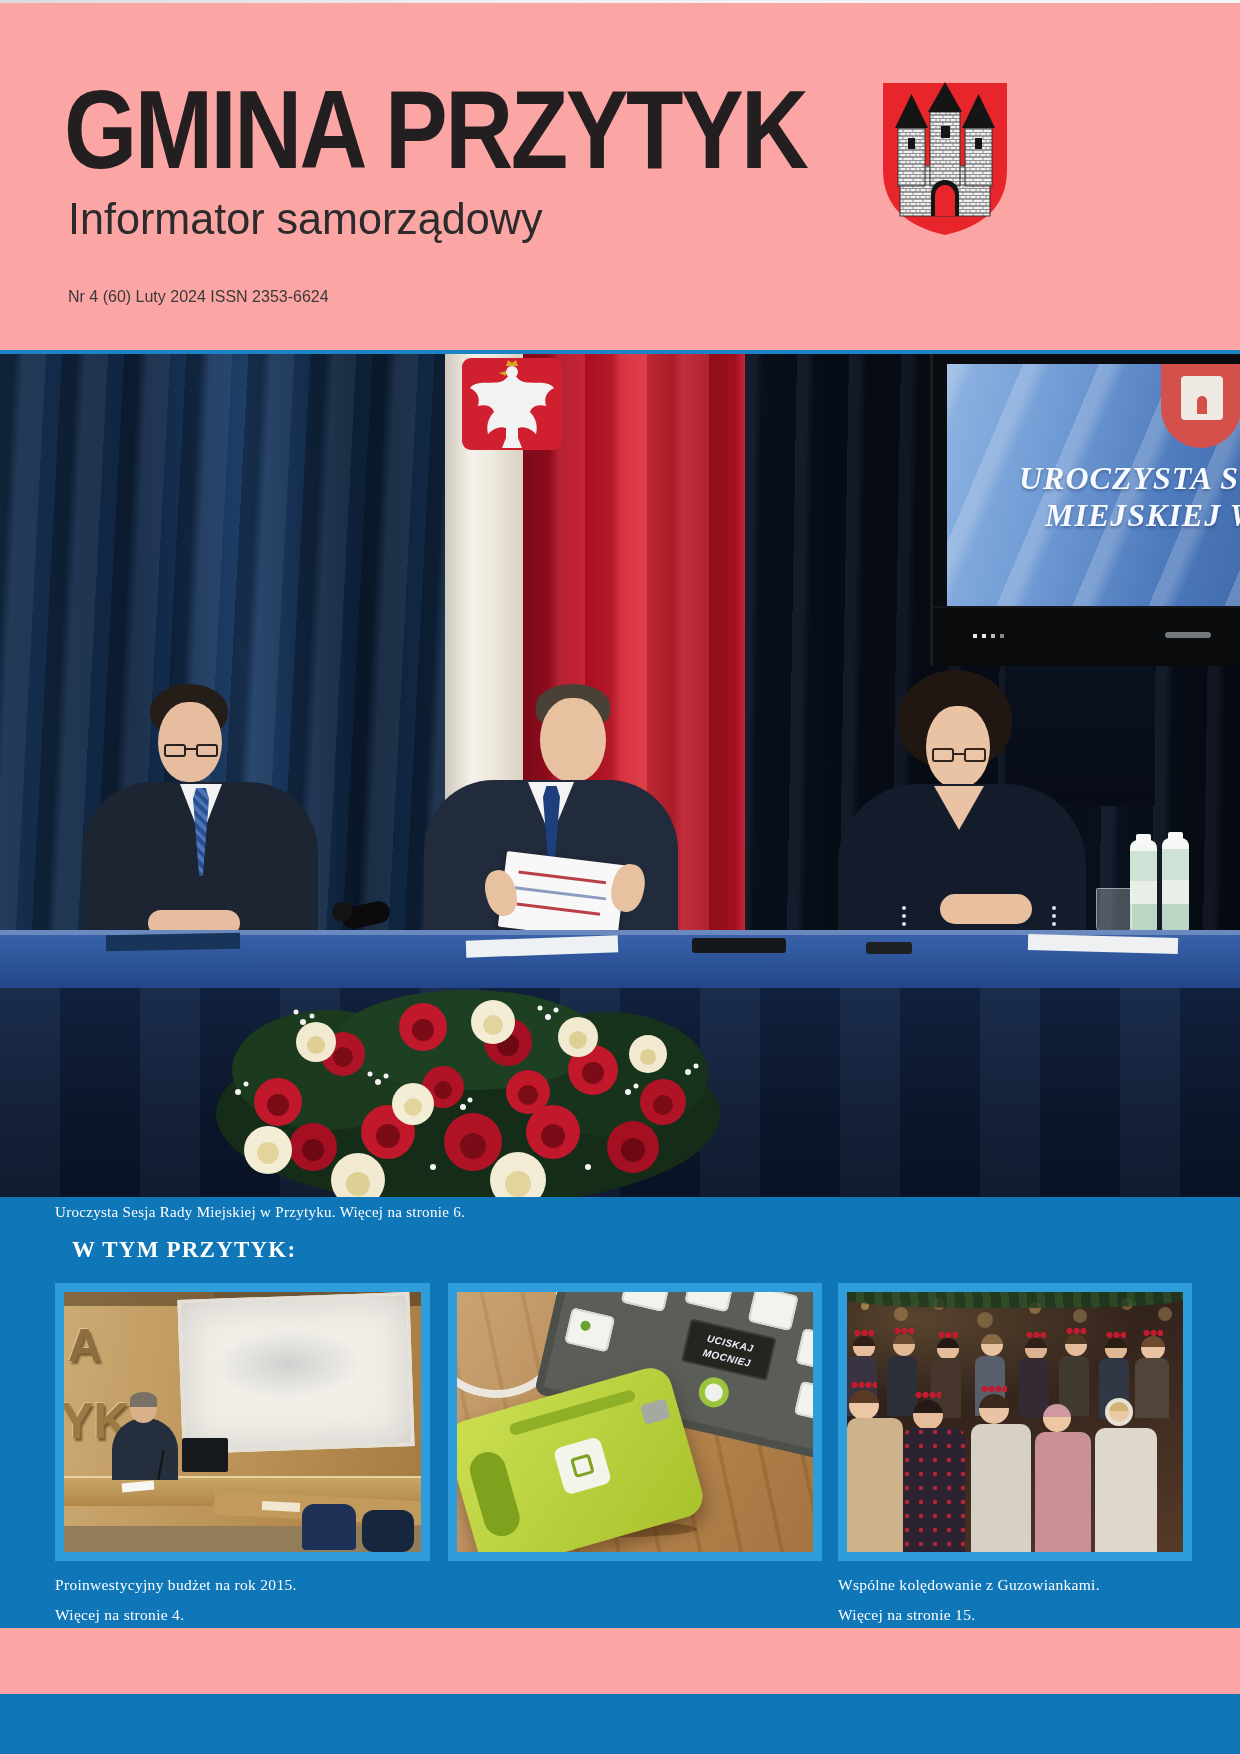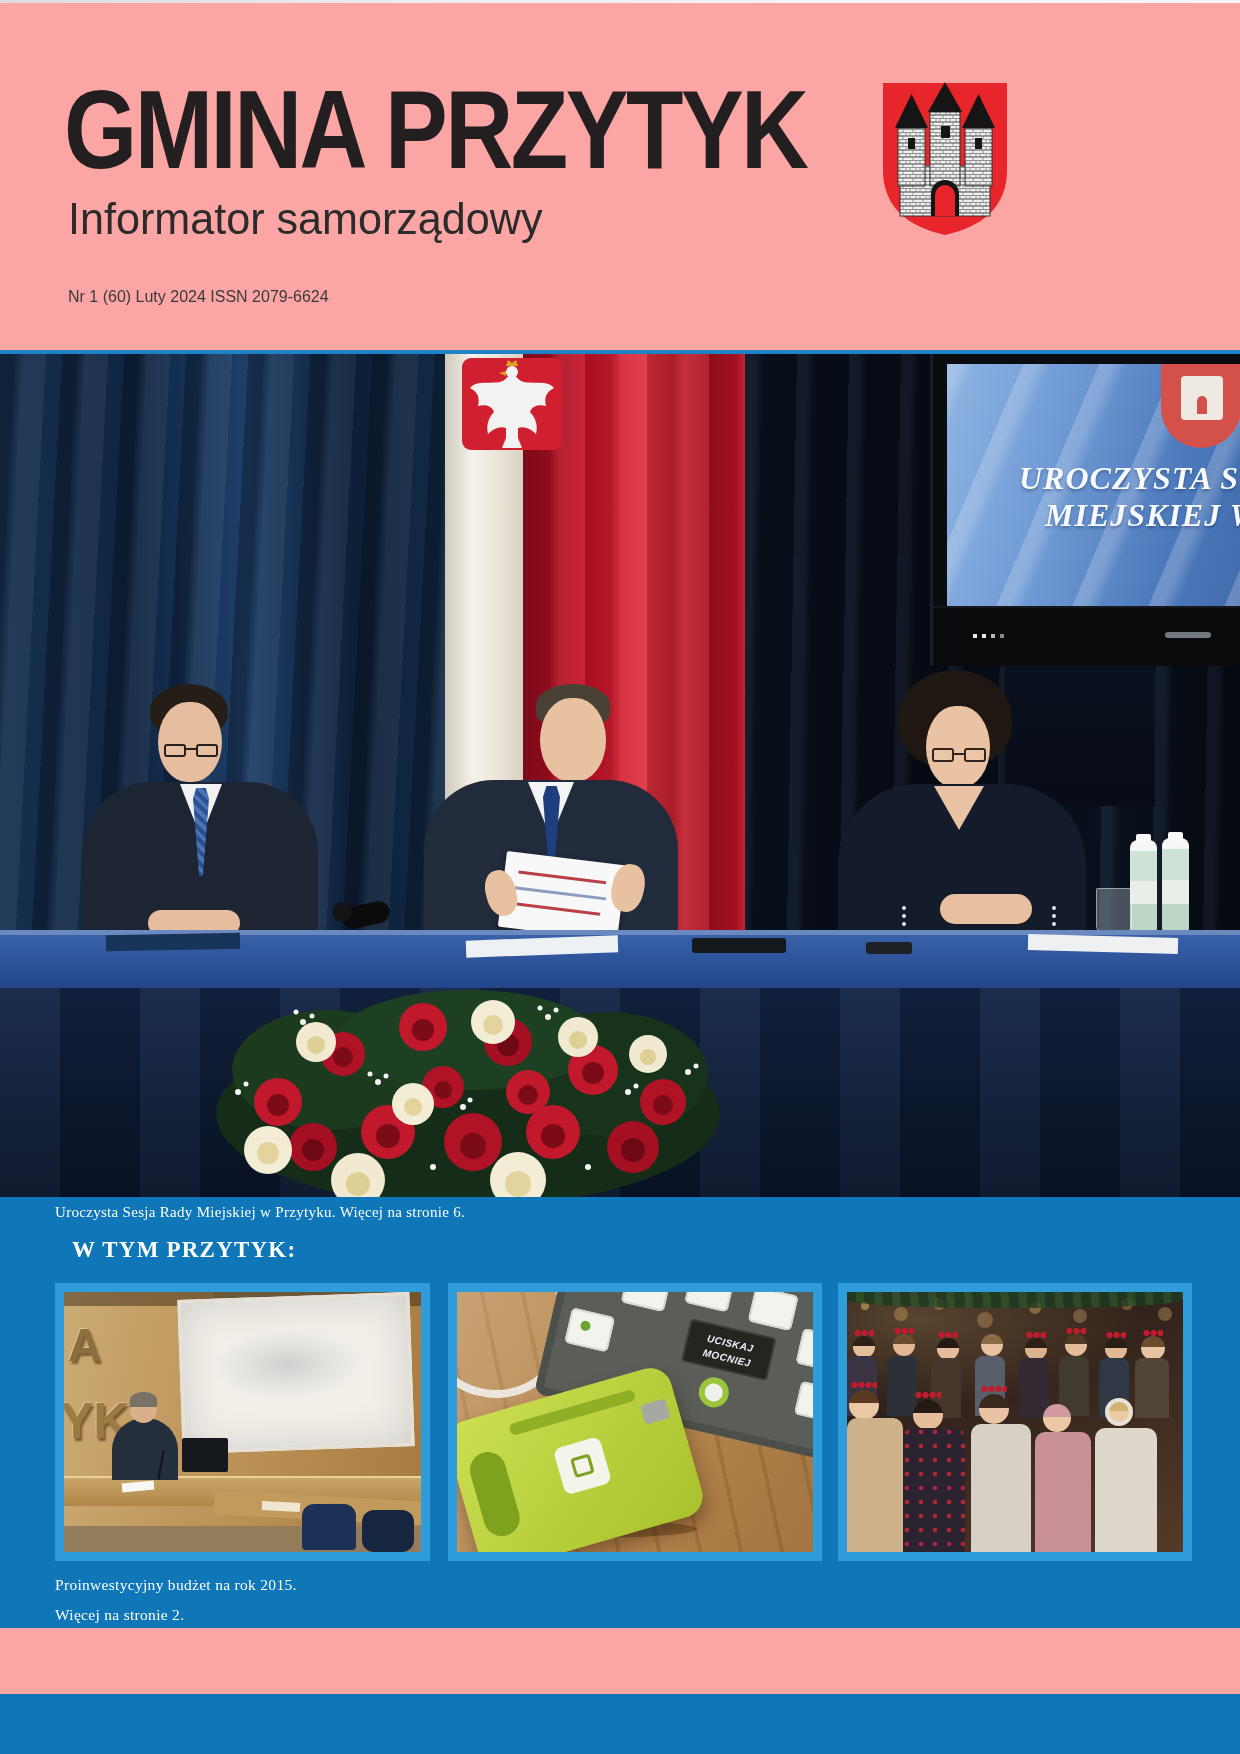--- a/index.html
+++ b/index.html
@@ -80,21 +80,21 @@
 </style>
 </head>
 <body>
 
 <div class="page">
   <div class="topline"></div>
 
   <header>
     <div class="masthead-title">GMINA PRZYTYK</div>
     <div class="masthead-subtitle">Informator samorządowy</div>
-    <div class="issue-line">Nr 1 (60) Luty 2024 ISSN 2079-6624</div>
+    <div class="issue-line">Nr 4 (60) Luty 2024 ISSN 2353-6624</div>
     <svg class="crest" viewBox="0 0 134 158">
       <defs>
         <pattern id="br" width="10" height="7" patternUnits="userSpaceOnUse">
           <rect width="10" height="7" fill="#f1f1f1"></rect>
           <path d="M0,.4H10M0,3.5H10M0,6.6H10M5,0V3.5M2,3.5V7M8,3.5V7" stroke="#6a6a6a" stroke-width=".7" fill="none"></path>
         </pattern>
       </defs>
       <path d="M5,3 H129 V90 C129,128 103,147 67,155 C31,147 5,128 5,90 Z" fill="#e8252a"></path>
       <rect x="22" y="86" width="90" height="50" fill="url(#br)" stroke="#333" stroke-width="1"></rect>
       <rect x="20" y="48" width="27" height="58" fill="url(#br)" stroke="#333" stroke-width="1"></rect>
@@ -374,18 +374,22 @@
         <i style="left:124px;top:132px;width:60px;height:128px;background:#d6d0c6;border-radius:10px 10px 0 0"></i>
         <i style="left:196px;top:112px;width:28px;height:28px;border-radius:50%;background:linear-gradient(#d098a0 48%,#ecc7a4 48%)"></i>
         <i style="left:188px;top:140px;width:56px;height:120px;background:#c99098;border-radius:10px 10px 0 0"></i>
         <i style="left:258px;top:106px;width:28px;height:28px;border-radius:50%;border:4px solid #e8e2d6;background:linear-gradient(#d4b274 45%,#eccaa6 45%)"></i>
         <i style="left:248px;top:136px;width:62px;height:124px;background:#ded8cc;border-radius:10px 10px 0 0"></i>
       </div>
     </figure>
 
     <div class="tcap c1">
       <div>Proinwestycyjny budżet na rok 2015.</div>
-      <div>Więcej na stronie 2.</div>
+      <div>Więcej na stronie 4.</div>
+    </div>
+    <div class="tcap c3">
+      <div>Wspólne kolędowanie z Guzowiankami.</div>
+      <div>Więcej na stronie 15.</div>
     </div>
   </section>
 
   <div class="footer-blue"></div>
 </div>
 
 </body></html>

